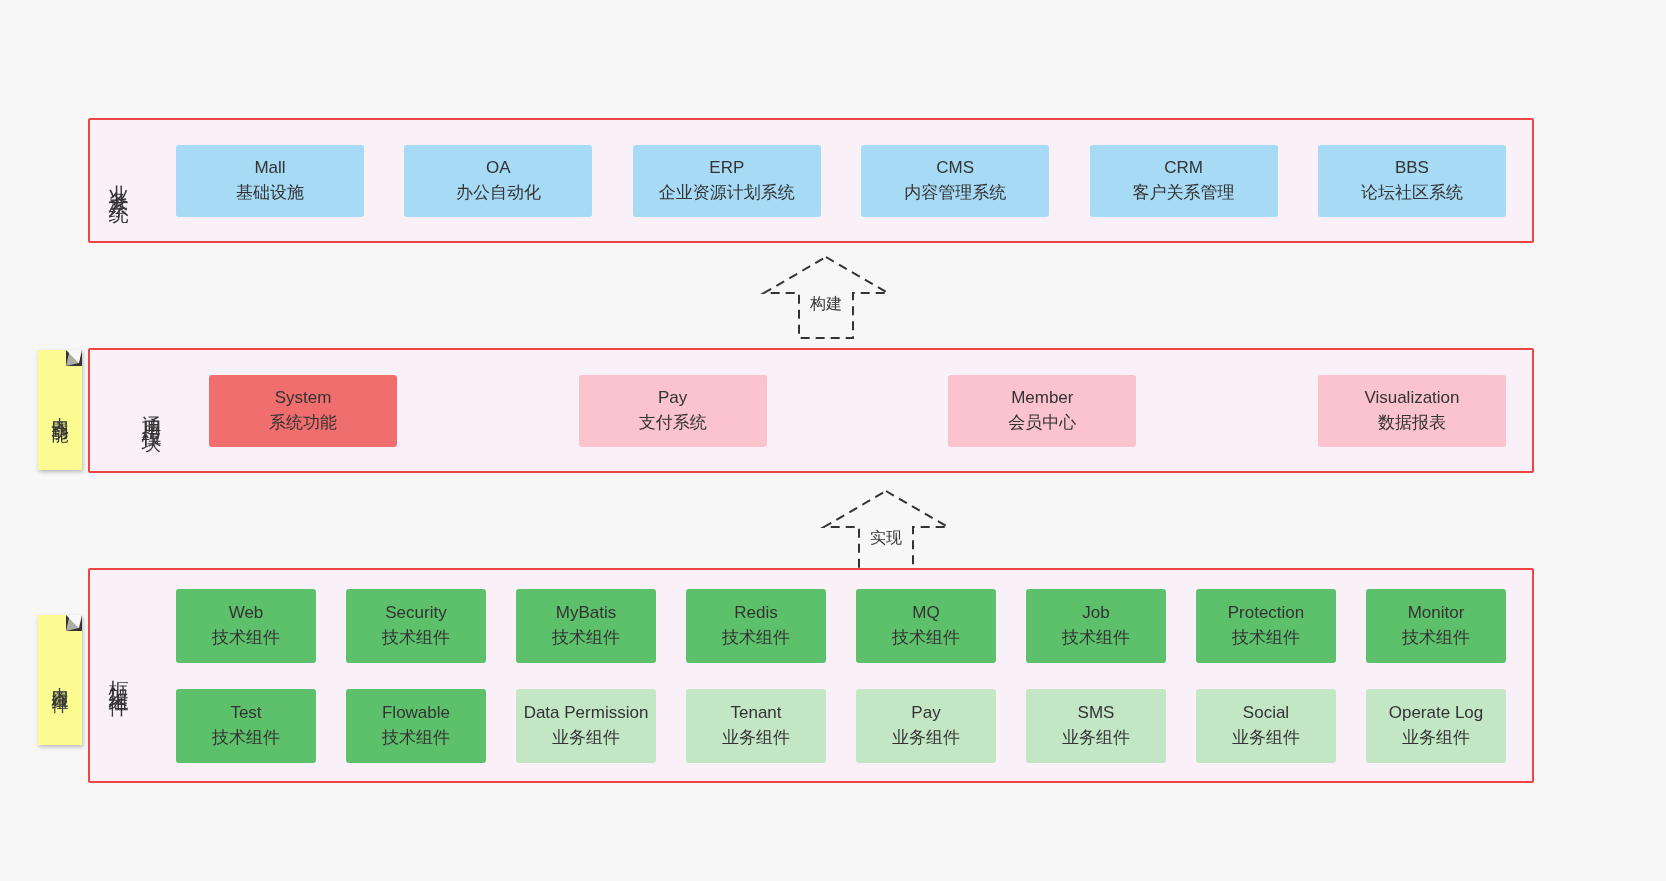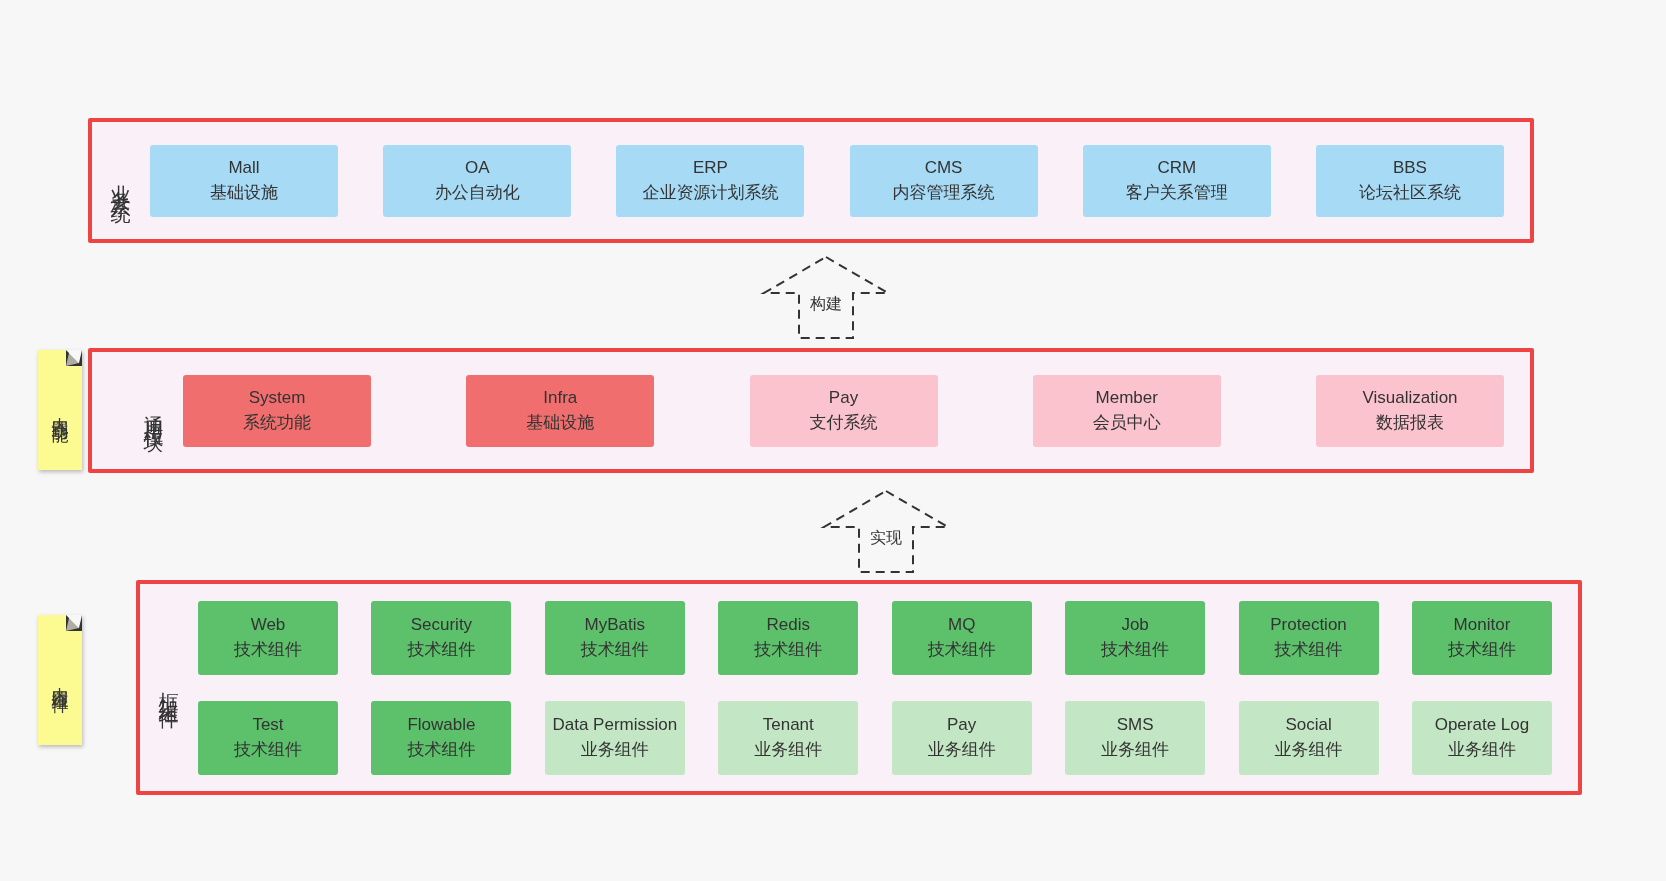--- a/index.html
+++ b/index.html
@@ -7,28 +7,28 @@
     width:1666px; height:881px;
     background:#f7f7f7;
     font-family:"Liberation Sans", sans-serif;
     color:#333;
     position:relative;
     overflow:hidden;
   }
   .band {
     position:absolute; left:88px; width:1446px;
     background:#faf0f8;
-    border:4px solid #ef4444;
+    border:2px solid #ef4444;
     border-radius:2px;
     box-sizing:border-box;
-    display:flex; align-items:center;
+    display:flex; align-items:center;gap:28px;
   }
   .band1 { top:118px; height:125px; }
   .band2 { top:348px; height:125px;padding-left:33px; }
-  .band3 { top:580px; height:215px;margin-left:48px; }
+  .band3 { top:568px; height:215px; }
   .band-label {
     writing-mode:vertical-lr; text-orientation:upright;
     font-size:20px; letter-spacing:6px;
     margin-left:16px; width:32px; text-align:center;
     flex:0 0 auto; color:#333;
   }
   .band-items {
     flex:1; display:flex; justify-content:space-between;
     padding:0 26px 0 10px;
   }
@@ -121,24 +121,20 @@
     <div class="note-text">内置功能</div>
   </div>
 
   <section class="band band2">
     <div class="band-label">通用模块</div>
     <div class="band-items">
       <div class="box red">
         <div>System</div>
         <div>系统功能</div>
       </div>
-      <div class="box red">
-        <div>Infra</div>
-        <div>基础设施</div>
-      </div>
       <div class="box pink">
         <div>Pay</div>
         <div>支付系统</div>
       </div>
       <div class="box pink">
         <div>Member</div>
         <div>会员中心</div>
       </div>
       <div class="box pink">
         <div>Visualization</div>

